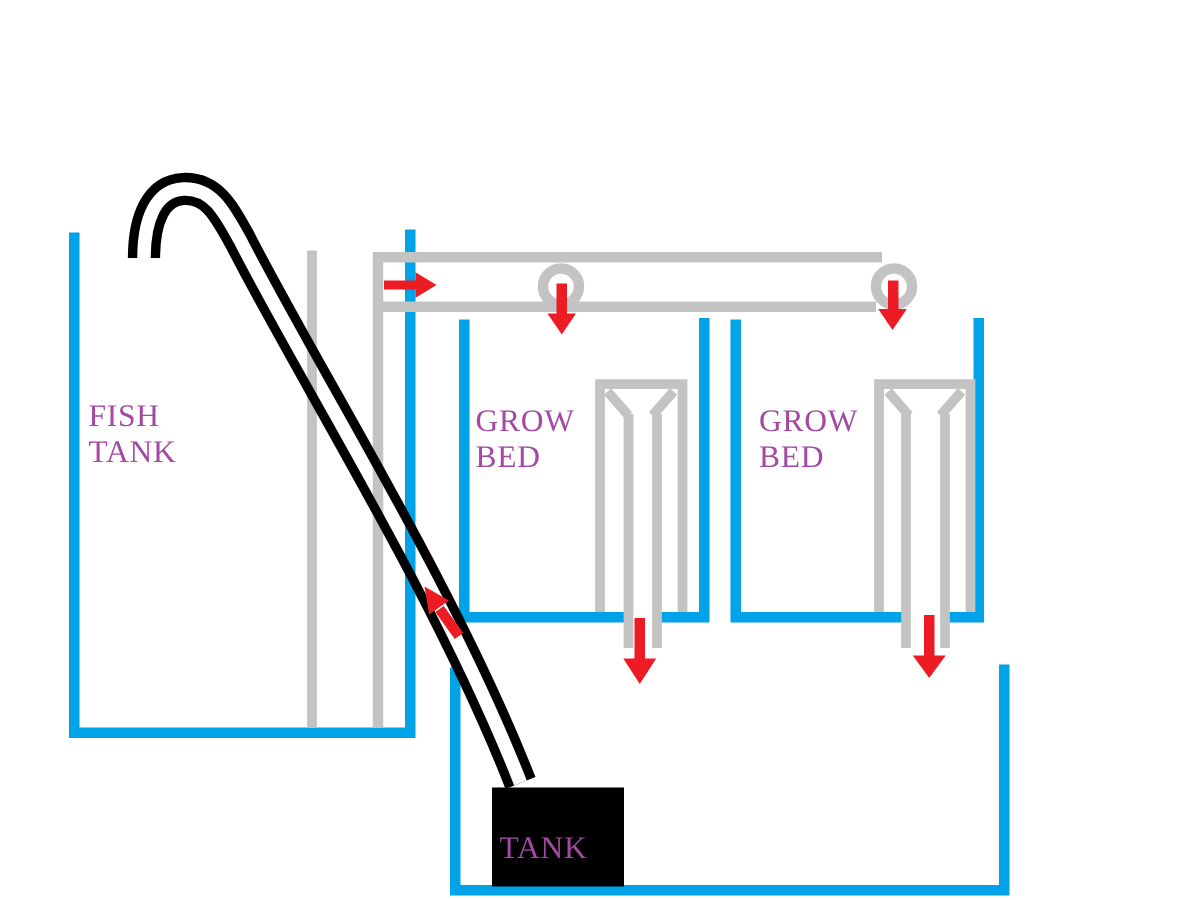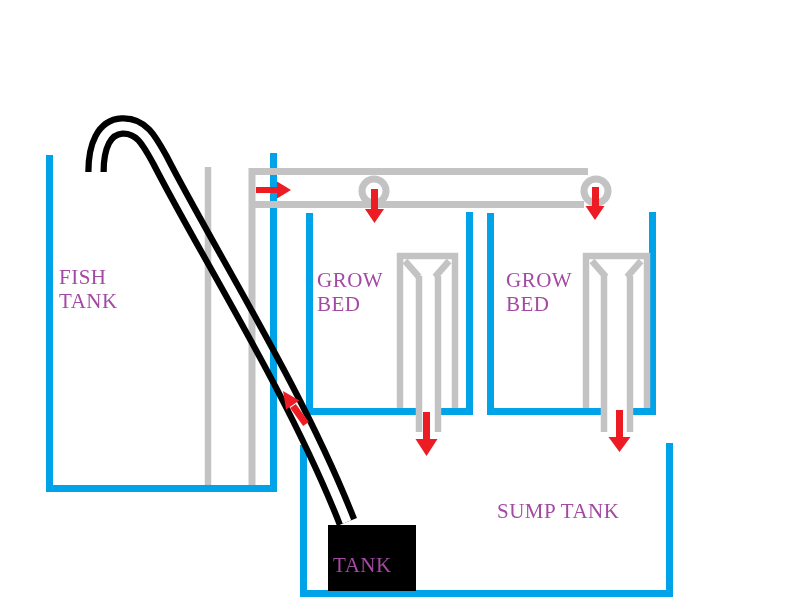--- a/index.html
+++ b/index.html
@@ -90,15 +90,14 @@
       <polygon class="f-red" points="283,391 299.3,400.4 286.1,409.6"></polygon>
     </g>
   </svg>
 
   <div class="lbl" style="left:59px;top:265px;">FISH
 TANK</div>
   <div class="lbl" style="left:317px;top:268px;">GROW
 BED</div>
   <div class="lbl" style="left:506px;top:268px;">GROW
 BED</div>
-  <div class="lbl" style="left:497px;top:499px;">SUMP TANK</div>
   <div class="lbl" style="left:333px;top:553px;">TANK</div>
 </div>
 
 </body></html>

